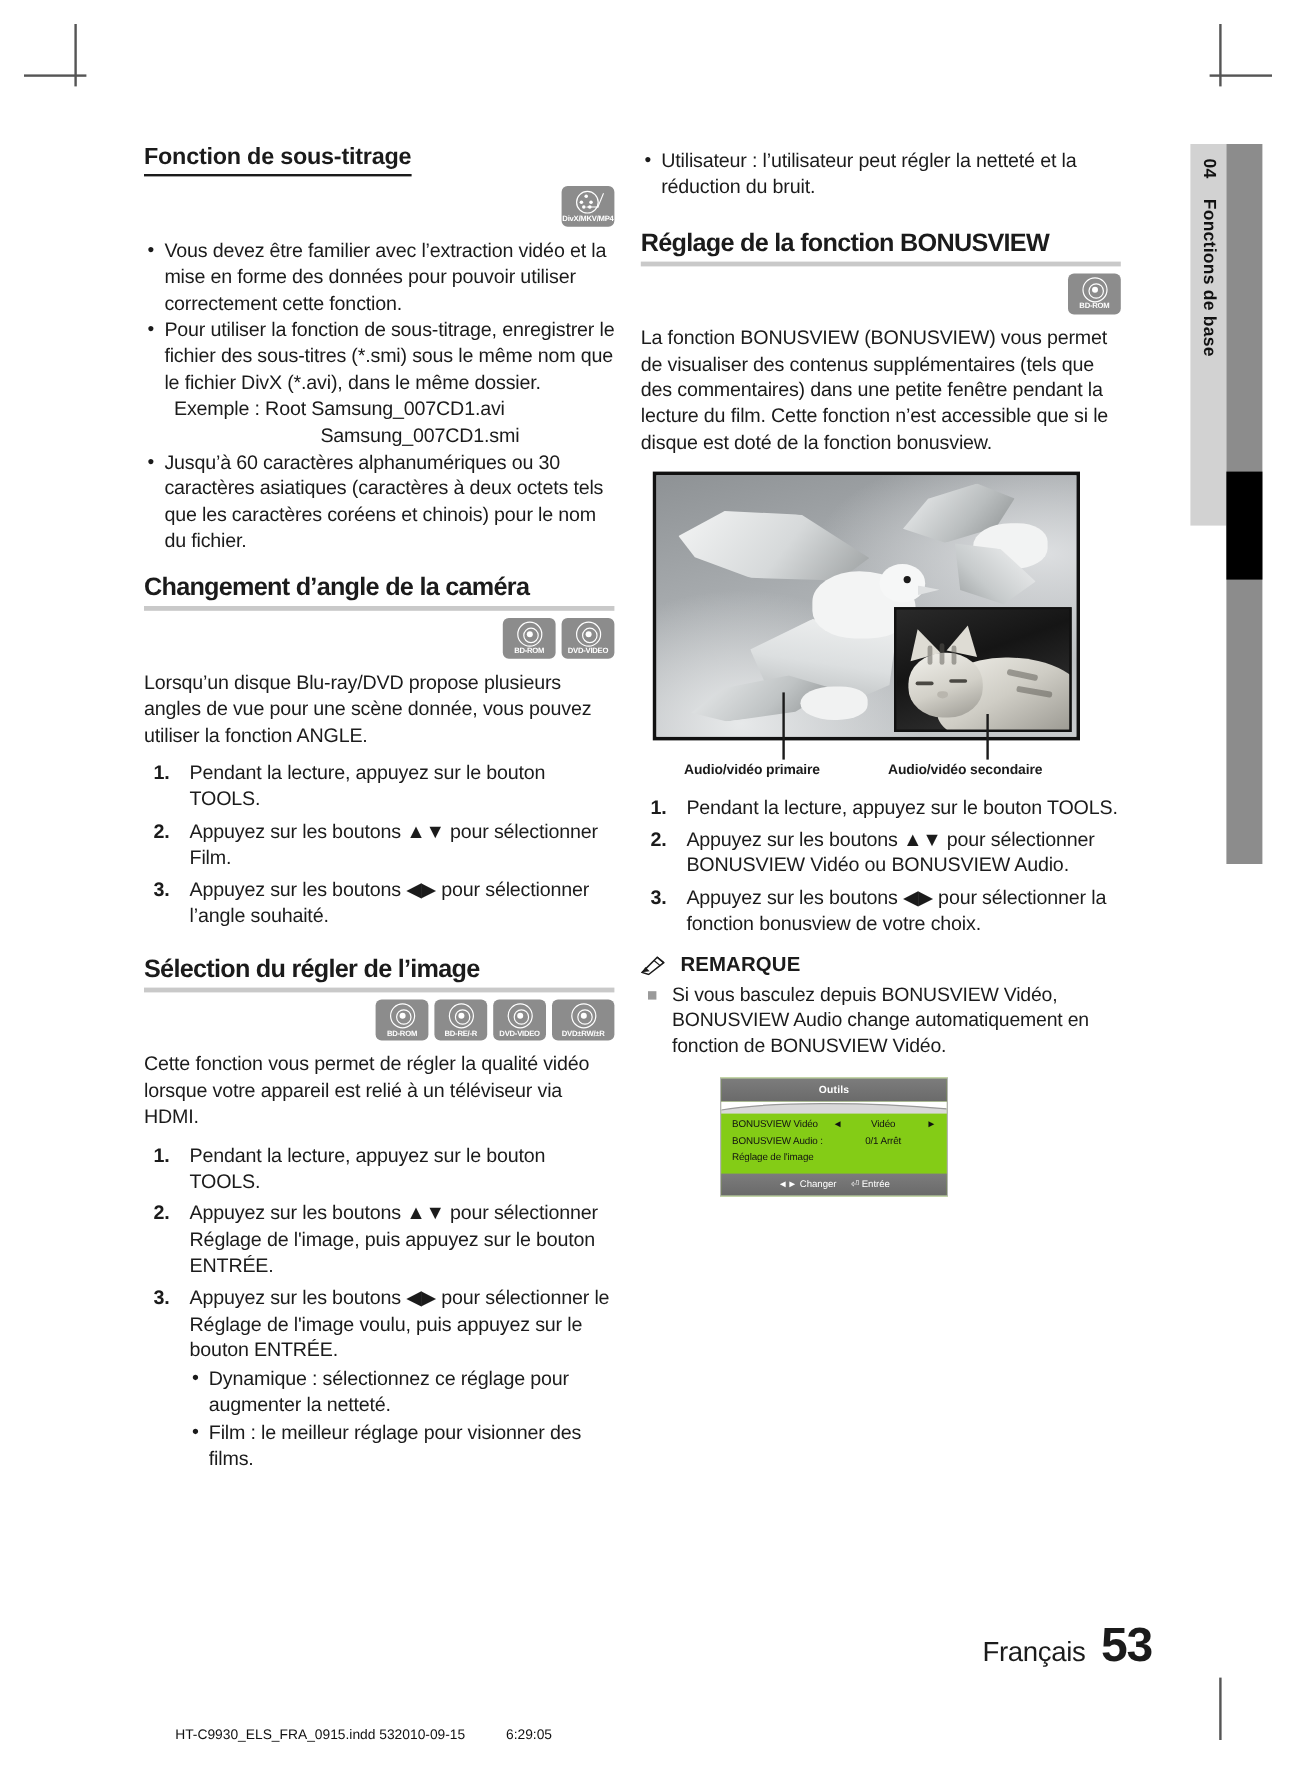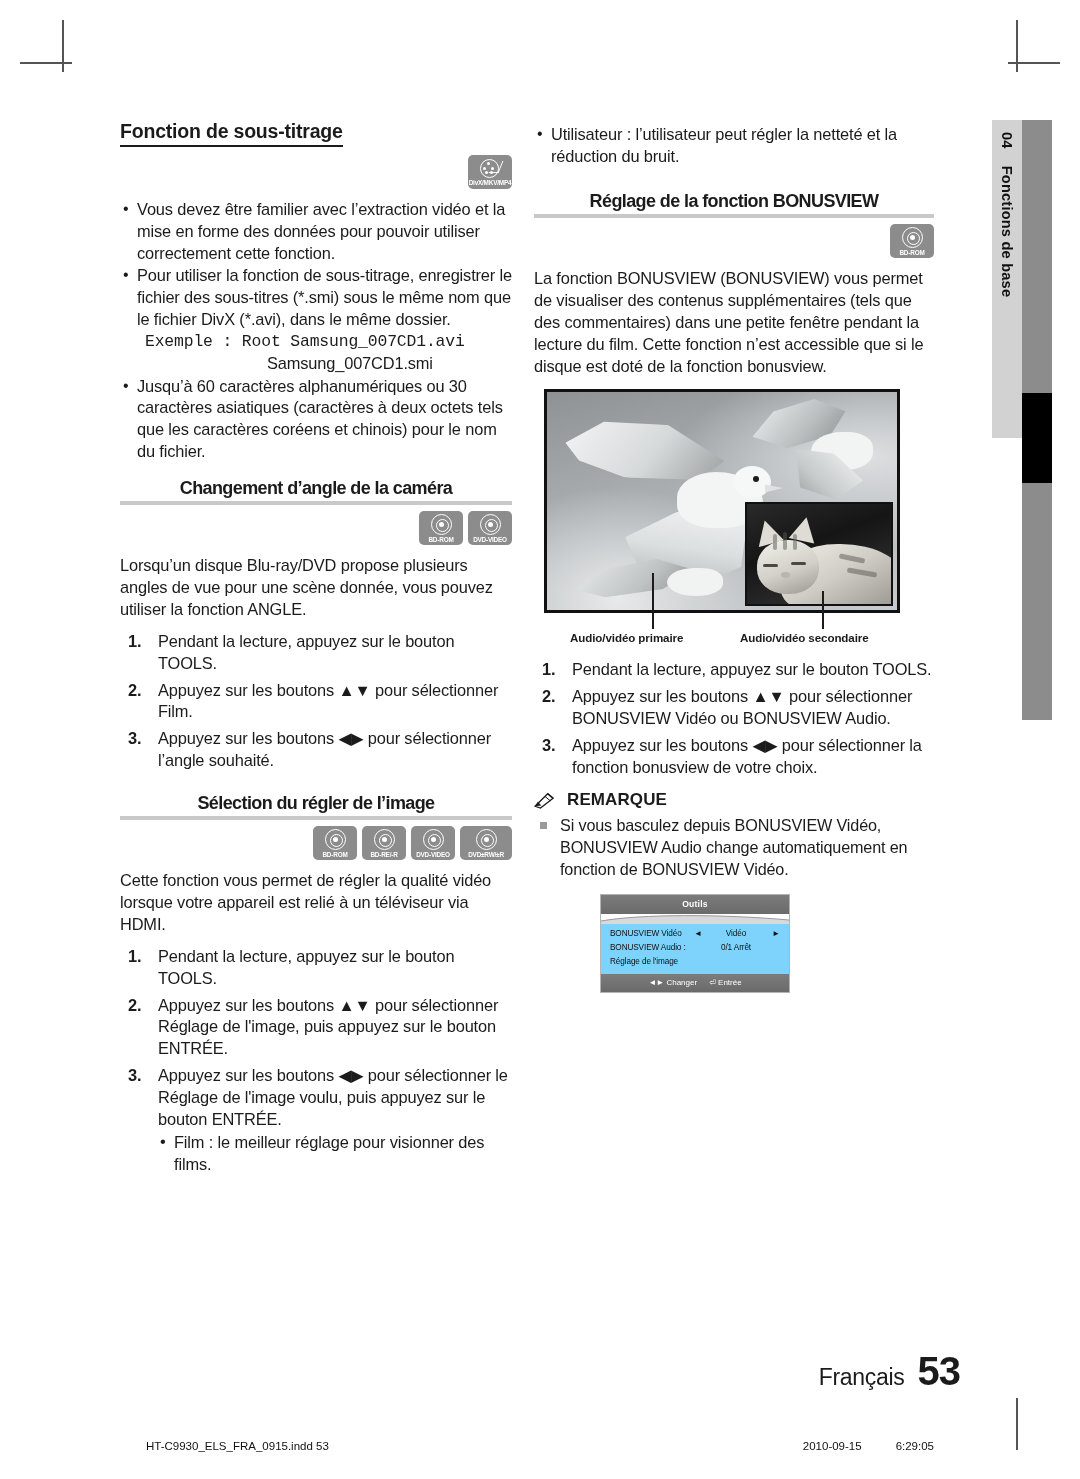--- a/index.html
+++ b/index.html
@@ -35,26 +35,25 @@
   h2.sub {
     font-size: 19.5px;
     font-weight: bold;
     margin: 0 0 4px 0;
     letter-spacing: -0.2px;
     display: inline-block;
     border-bottom: 2px solid #1b1b1b;
     padding-bottom: 2px;
   }
   h2.big {
-    font-size: 18px;
+    font-size: 21px;
     font-weight: bold;
     margin: 0;
     letter-spacing: -0.6px;
     line-height: 1.15;
-    text-align: center;
   }
   .rule {
     height: 4px;
     background: #c9c9c9;
     margin-top: 3px;
     margin-bottom: 2px;
   }
 
   
   p.body {
@@ -71,21 +70,21 @@
     font-size: 16.4px;
     line-height: 1.33;
     margin-bottom: 1px;
     letter-spacing: -0.15px;
   }
   ul.bullets > li::before {
     content: "\2022";
     position: absolute; left: 3px; top: -1px;
     font-size: 16px;
   }
-  .indent-ex { display: block; padding-left: 8px; font-family: Liberation Mono, monospace; }
+  .indent-ex { display: block; padding-left: 8px; }
   .indent-ex2 { display: block; padding-left: 130px; }
 
   ol.steps { list-style: none; margin: 0; padding: 0; }
   ol.steps > li {
     position: relative;
     padding-left: 38px;
     font-size: 16.4px;
     line-height: 1.33;
     margin-bottom: 5px;
     letter-spacing: -0.15px;
@@ -357,21 +356,21 @@
     content: "";
     position: absolute; left: 6px; top: 7px;
     width: 7px; height: 7px;
     background: #9a9a9a;
   }
 
   
   .osd {
     width: 188px;
     margin: 14px 0 0 66px;
-    background: #7dd3fc;
+    background: #84cc16;
     border: 1px solid #b4b4b4;
     font-size: 7.8px;
     color: #111;
     position: relative;
   }
   .osd .osd-title {
     background: linear-gradient(#7c7c7c,#6a6a6a);
     color: #fff;
     text-align: center;
     font-weight: bold;
@@ -441,22 +440,22 @@
   .pagenum {
     position: absolute;
     right: 120px; bottom: 85px;
     display: flex; align-items: baseline; gap: 13px;
   }
   .pagenum .lang { font-size: 23px; letter-spacing: -0.3px; }
   .pagenum .num  { font-size: 40px; font-weight: bold; letter-spacing: -1px; }
 
   .footline {
     position: absolute;
-    left: 0; right: 0; bottom: 27px;
-    display: flex; justify-content: space-between;
+    left: 0; right: 11px; bottom: 27px;
+    display: flex; justify-content: flex-start;
     padding: 0 146px;
     font-size: 11.5px;
     color: #111;
   }
   .footline .right { display: flex; gap: 34px; }
 </style>
 </head>
 <body>
 
 <div class="crop v" style="left:62px;  top:20px;"></div>
@@ -574,20 +573,21 @@
           <span>Pendant la lecture, appuyez sur le bouton </span><b>TOOLS</b><span>.</span>
         </li>
         <li>
           <span class="num">2.</span>
           <span>Appuyez sur les boutons ▲▼ pour sélectionner </span><b>Réglage de l'image</b><span>, puis appuyez sur le bouton </span><b>ENTRÉE</b><span>.</span>
         </li>
         <li>
           <span class="num">3.</span>
           <span>Appuyez sur les boutons ◀▶ pour sélectionner le </span><b>Réglage de l'image</b><span> voulu, puis appuyez sur le bouton </span><b>ENTRÉE</b><span>.</span>
           <ul class="subbul">
+            <li><b>Dynamique</b><span> : sélectionnez ce réglage pour augmenter la netteté.</span></li>
             <li><b>Film</b><span> : le meilleur réglage pour visionner des films.</span></li>
           </ul>
         </li>
       </ol>
     </div>
 
     <div class="col col-right">
 
       <ul class="bullets" style="margin-top:4px;">
         <li><b>Utilisateur</b><span> : l’utilisateur peut régler la netteté et la réduction du bruit.</span></li>

